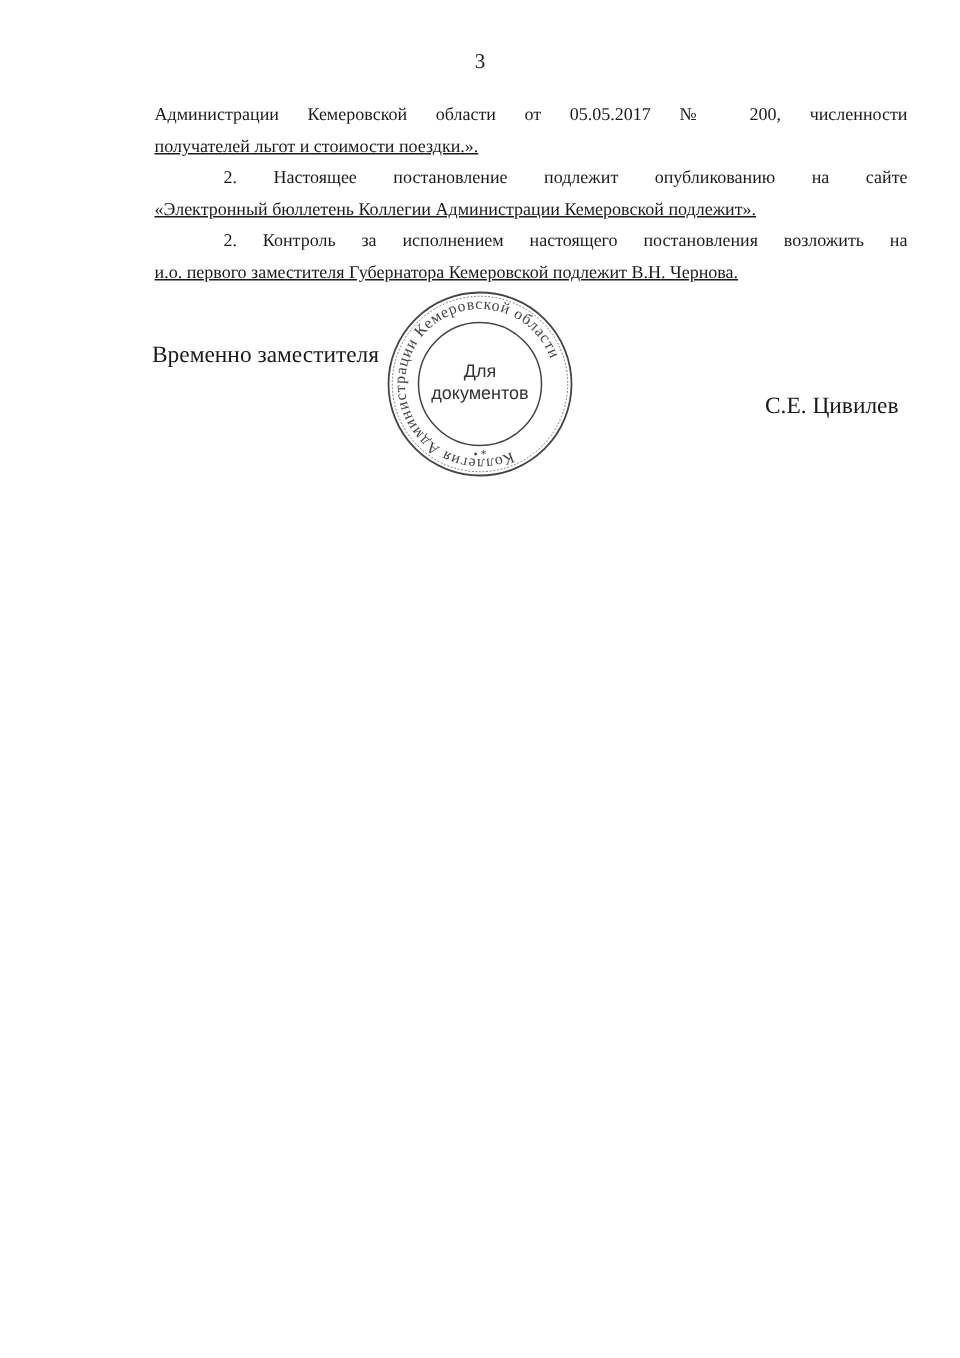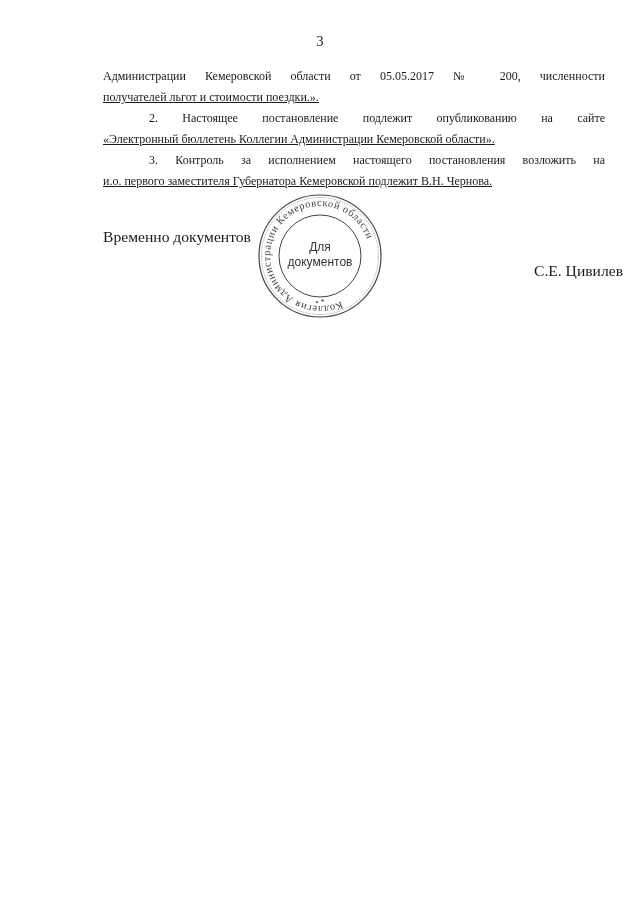--- a/index.html
+++ b/index.html
@@ -4,39 +4,39 @@
 <style>
   html, body { margin:0; padding:0; background:#ffffff; }
   body { width:640px; height:905px; position:relative; overflow:hidden;
          font-family:"Liberation Serif", serif; color:#1a1a1a; }
   .page-num { position:absolute; top:34px; left:0; width:640px; text-align:center; font-size:14px; }
   .para { position:absolute; left:87px; width:502px; font-size:12px; line-height:21.5px;margin-left:16px; }
   .justify { text-align:justify; text-align-last:justify; }
   .last { text-align:left; text-align-last:left;text-decoration:underline; }
   .indent { text-indent:46px; }
   .sig-left { position:absolute; left:92px; top:226px; width:170px; font-size:15.6px; line-height:21px; text-align:center; }
-  .sig-right { position:absolute; left:534px; top:262px; font-size:15.6px; }
+  .sig-right { position:absolute; left:510px; top:262px; font-size:15.6px; }
   .stamp { position:absolute; left:257px; top:193px; width:126px; height:126px; }
 </style>
 </head>
 <body>
 
 <div class="page-num">3</div>
 
 <div class="para justify" style="top:66px;">Администрации Кемеровской области от 05.05.2017 № 200, численности</div>
 <div class="para last" style="top:87px;">получателей льгот и стоимости поездки.».</div>
 
 <div class="para justify indent" style="top:108px;font-family:Liberation Serif, serif;">2. Настоящее постановление подлежит опубликованию на сайте</div>
-<div class="para last" style="top:129px;">«Электронный бюллетень Коллегии Администрации Кемеровской области».</div>
+<div class="para last" style="top:129px;">«Электронный бюллетень Коллегии Администрации Кемеровской подлежит».</div>
 
-<div class="para justify indent" style="top:150px;">3. Контроль за исполнением настоящего постановления возложить на</div>
+<div class="para justify indent" style="top:150px;">2. Контроль за исполнением настоящего постановления возложить на</div>
 <div class="para last" style="top:171px;">и.о. первого заместителя Губернатора Кемеровской подлежит В.Н. Чернова.</div>
 
 <div class="sig-left">
-  <div>Временно документов</div>
+  <div>Временно заместителя</div>
 </div>
 
 <div class="stamp">
   <svg width="126" height="126" viewBox="0 0 126 126">
     <defs>
       <path id="ringPath" d="M 63,63 m -50,0 a 50,50 0 1,1 100,0 a 50,50 0 1,1 -100,0" transform="rotate(-115 63 63)"></path>
     </defs>
     <circle cx="63" cy="63" r="61" fill="none" stroke="#444" stroke-width="1.2"></circle>
     <circle cx="63" cy="63" r="58.5" fill="none" stroke="#666" stroke-width="0.6" stroke-dasharray="1.2 1.2"></circle>
     <circle cx="63" cy="63" r="41" fill="none" stroke="#444" stroke-width="1"></circle>

